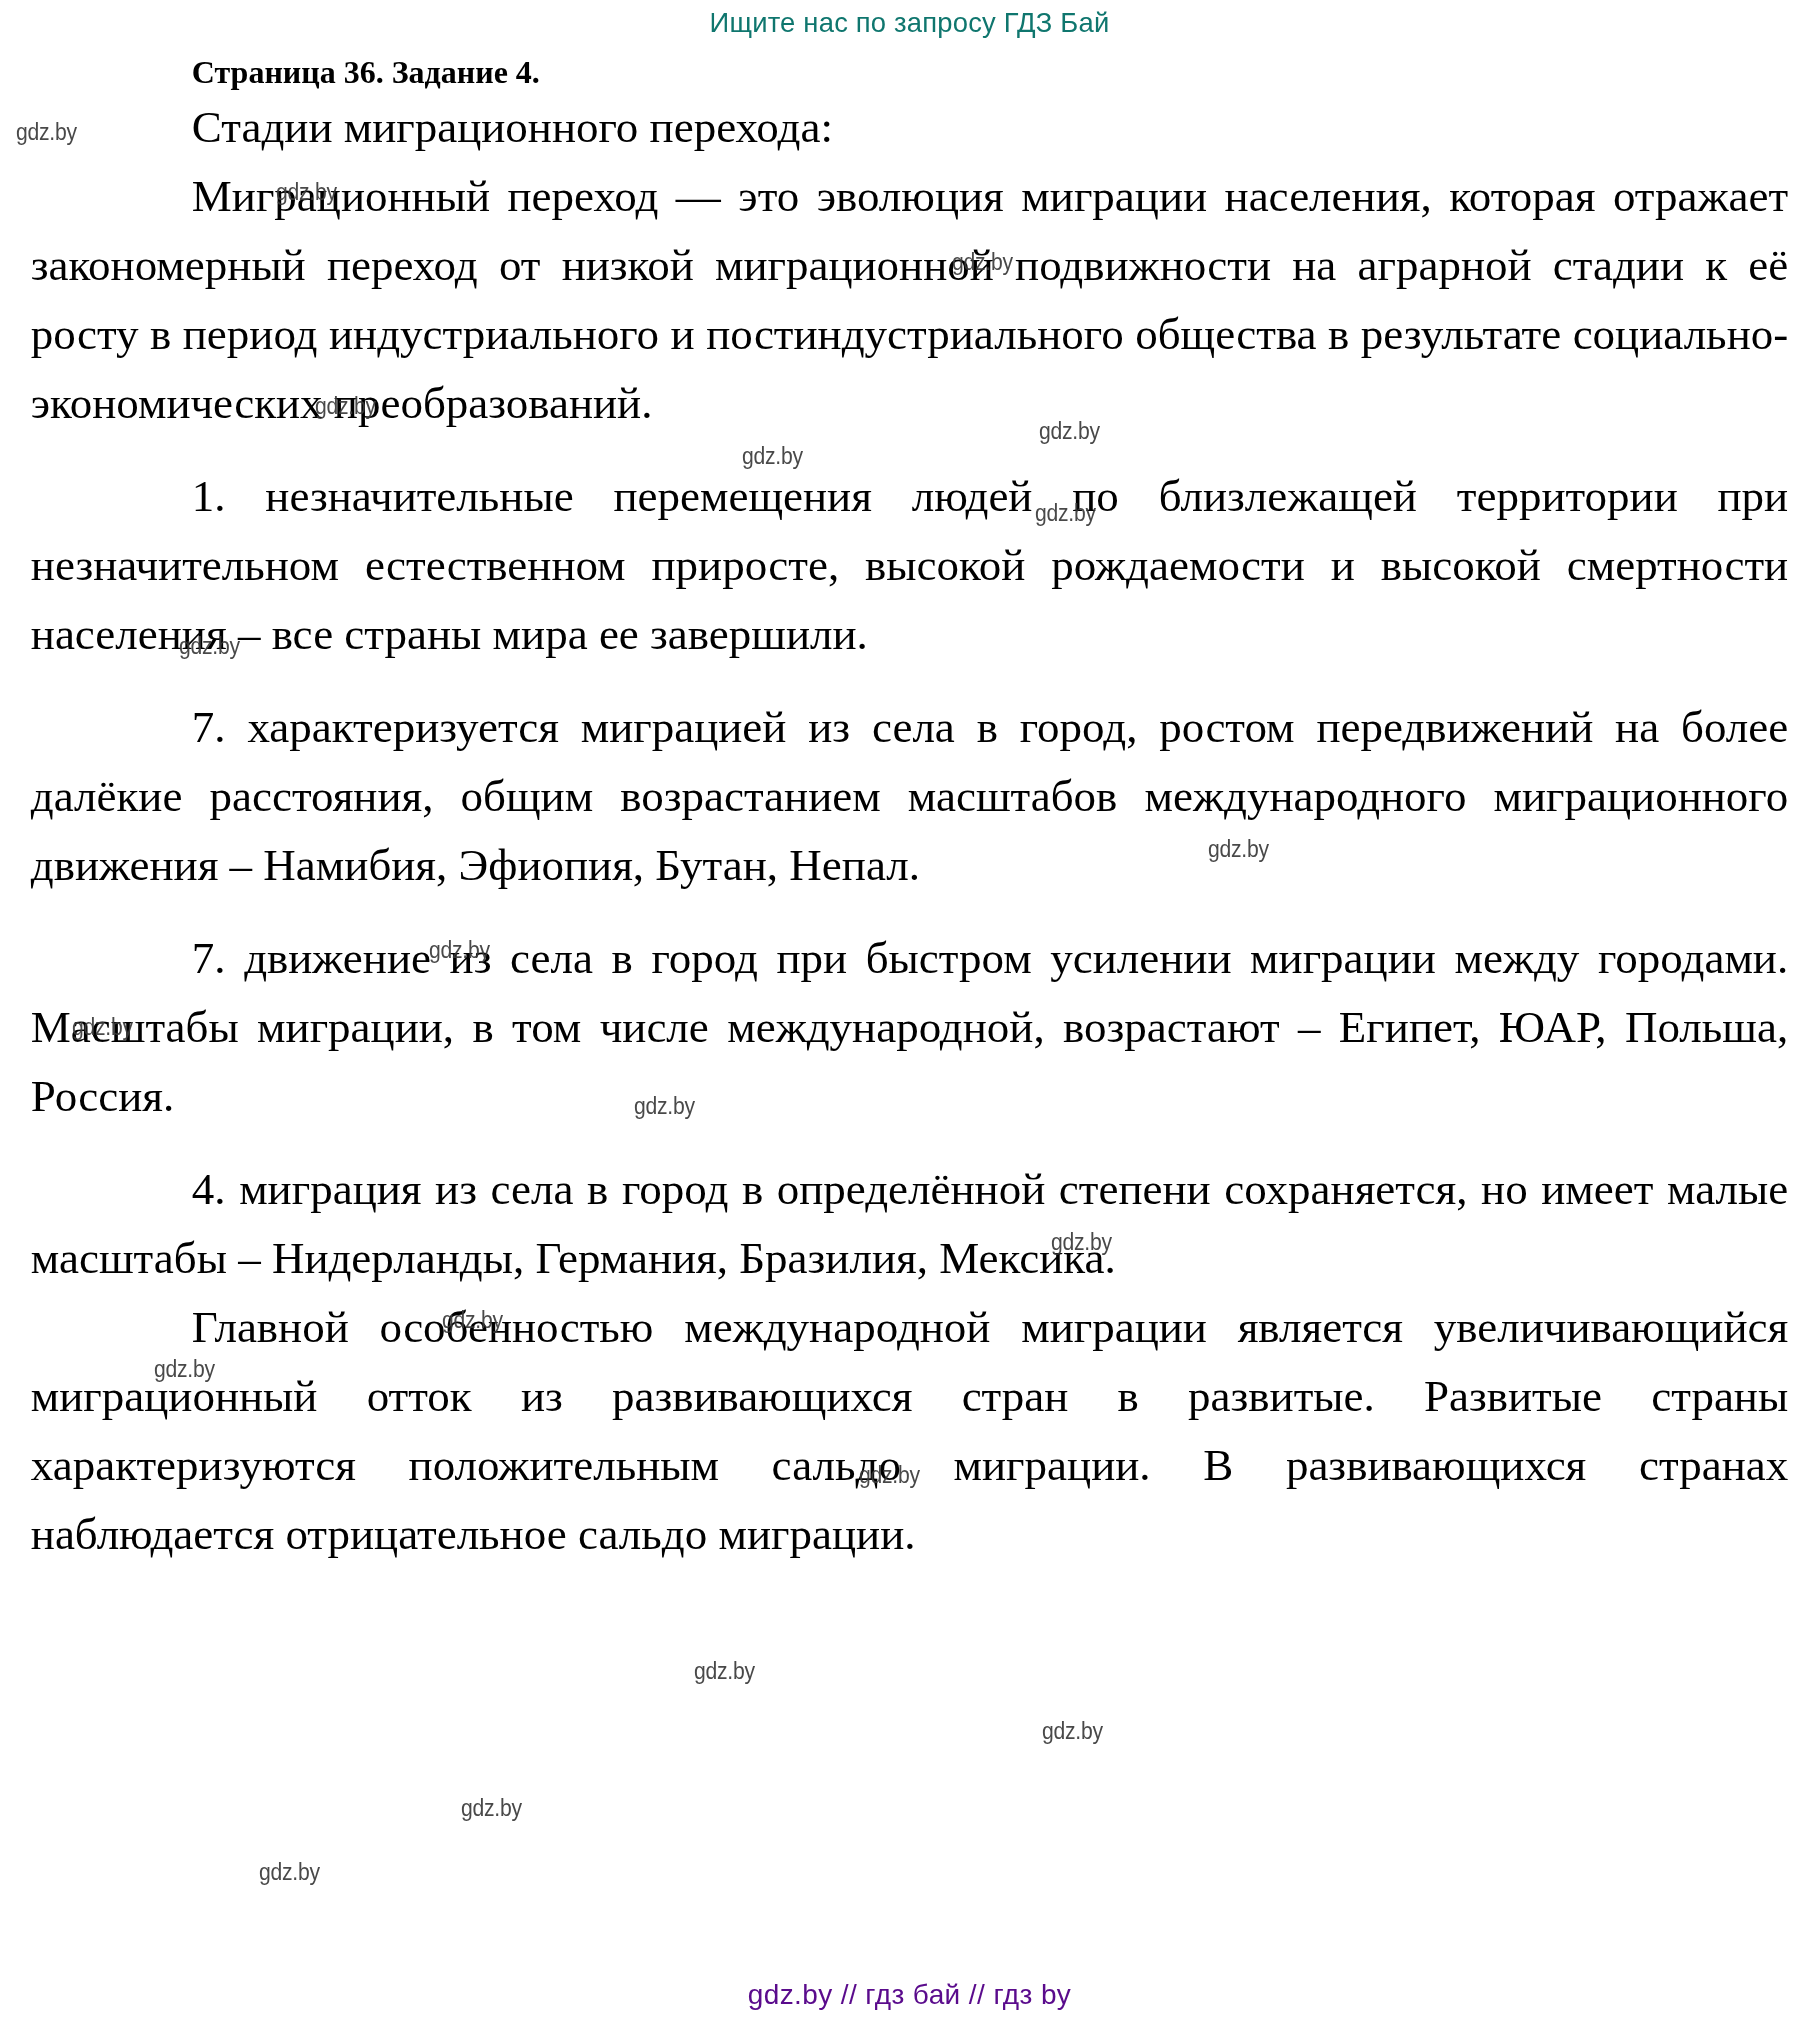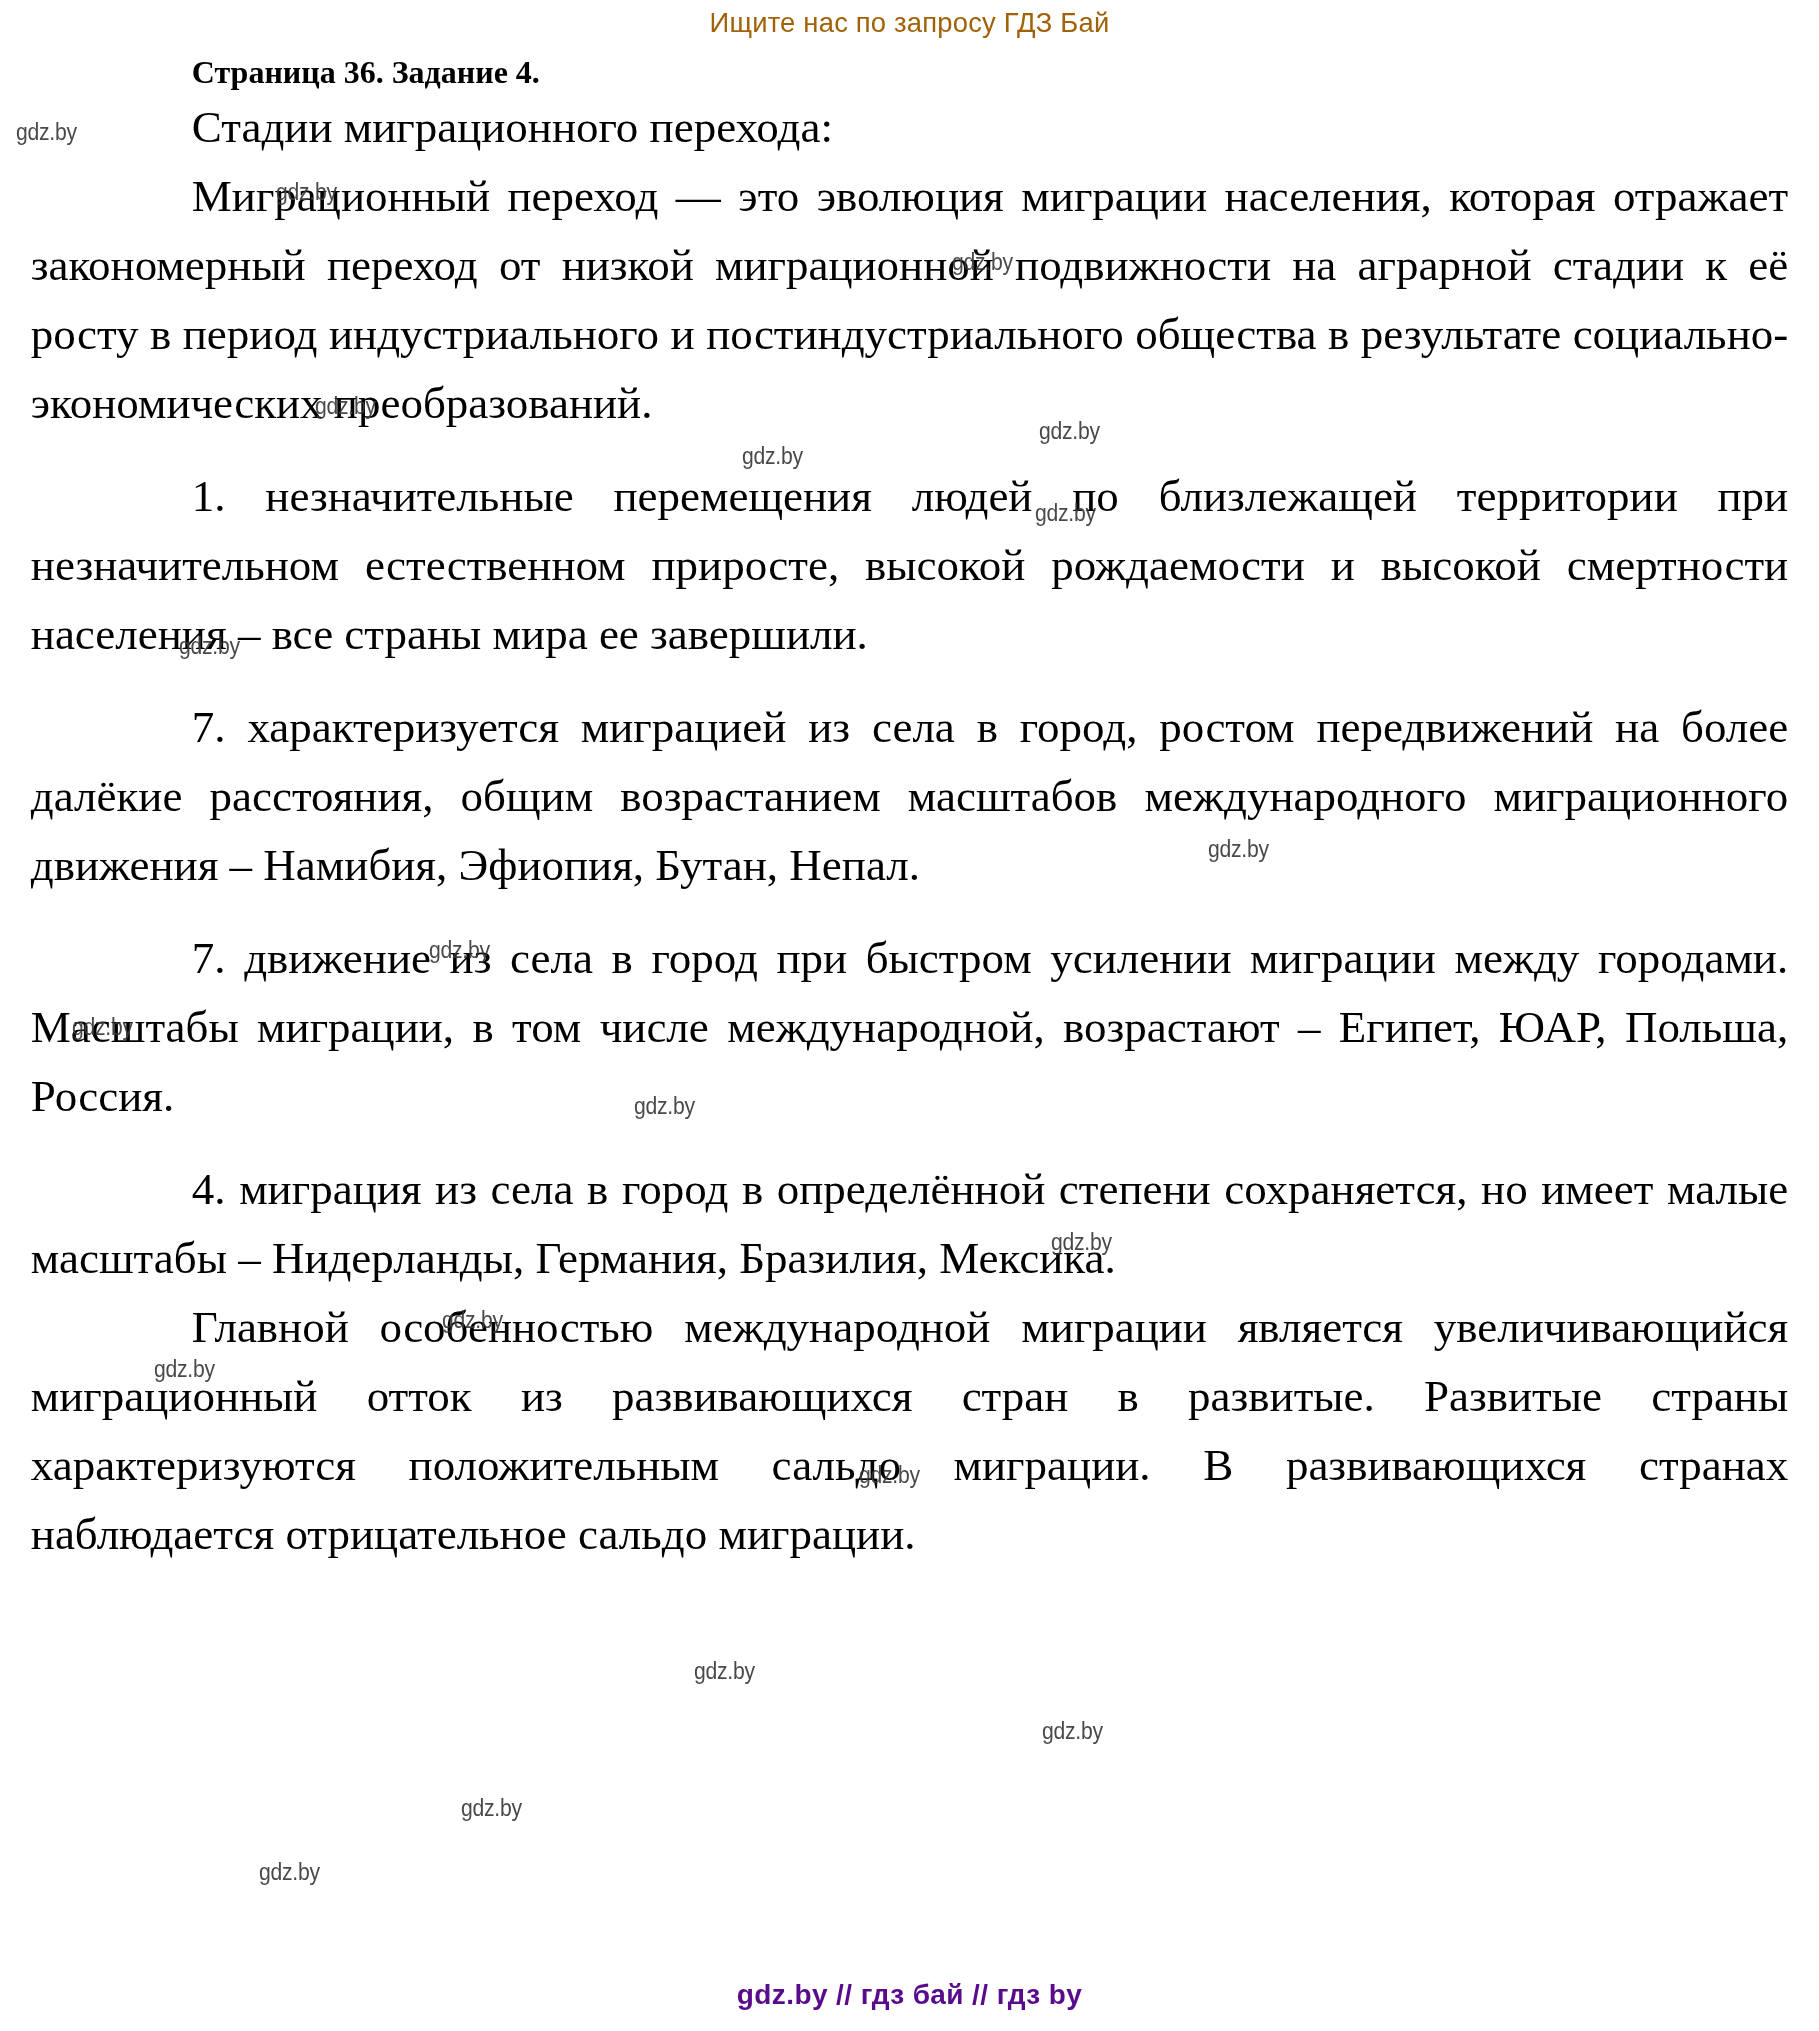--- a/index.html
+++ b/index.html
@@ -93,29 +93,28 @@
     left: 0;
     right: 0;
     bottom: 20px;
     text-align: center;
     font-family: "Liberation Sans", "DejaVu Sans", sans-serif;
     font-size: 28px;
     color: #5a0b8c;
     letter-spacing: 0.4px;
     white-space: nowrap;
     z-index: 6;
-    font-weight: bold;
   }
 </style>
 </head>
 <body>
 
 <div class="page">
 
-  <div class="promo-banner" style="color: #a16207;">Ищите нас по запросу ГДЗ Бай</div>
+  <div class="promo-banner" style="color: #0f766e;">Ищите нас по запросу ГДЗ Бай</div>
 
   <div class="doc-body">
 
     <h1 class="assignment-title">Страница 36. Задание 4.</h1>
 
     <p class="para tight">Стадии миграционного перехода:</p>
 
     <p class="para gap-after">Миграционный переход — это эволюция миграции населения, которая отражает закономерный переход от низкой миграционной подвижности на аграрной стадии к её росту в период индустриального и постиндустриального общества в результате социально-экономических преобразований.</p>
 
     <p class="para gap-after">1. незначительные перемещения людей по близлежащей территории при незначительном естественном приросте, высокой рождаемости и высокой смертности населения – все страны мира ее завершили.</p>

